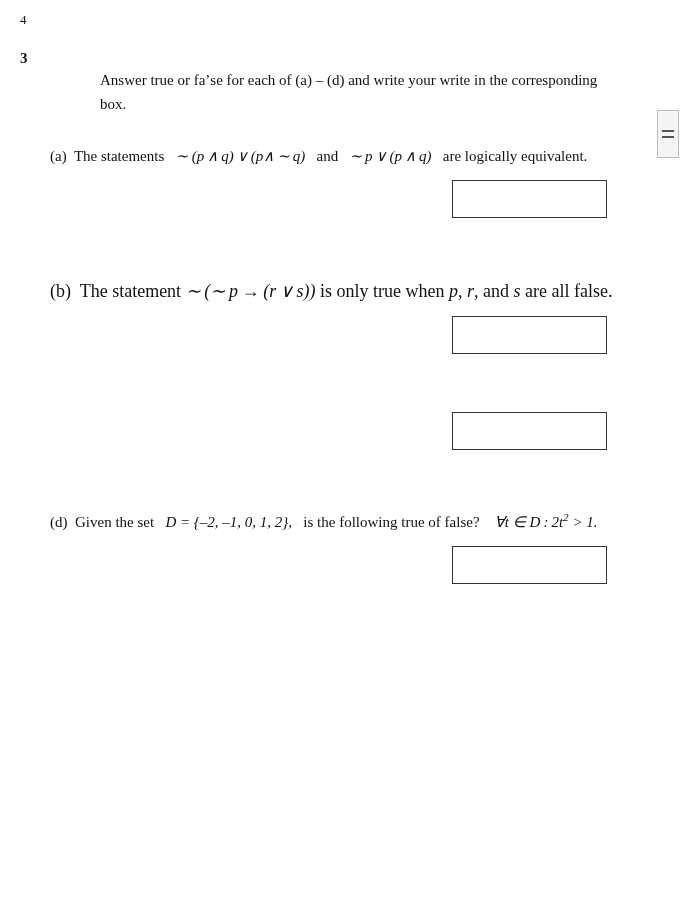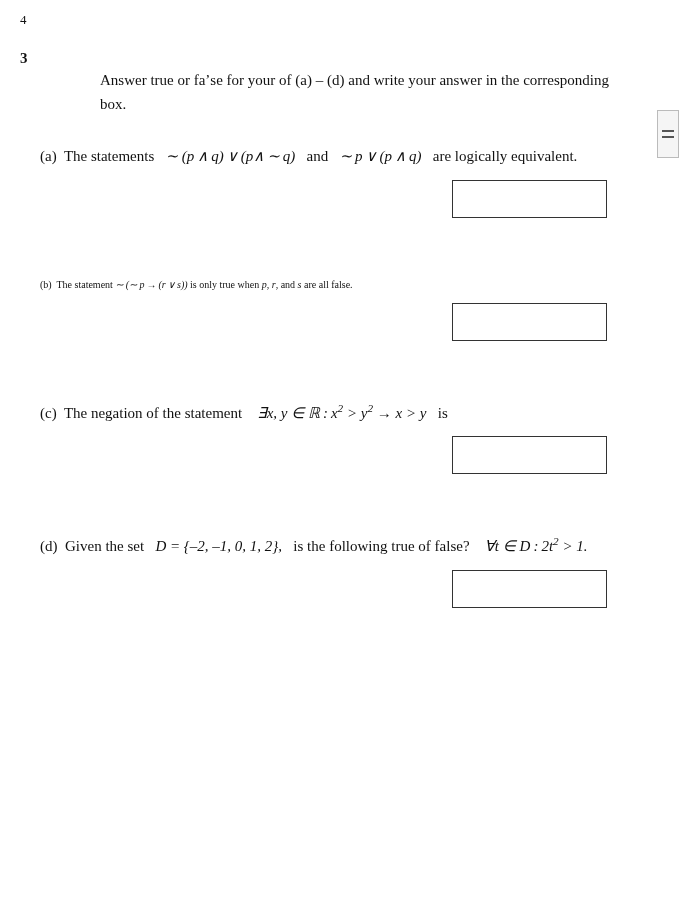--- a/index.html
+++ b/index.html
@@ -58,25 +58,26 @@
     .main-instruction {
       margin-top: 48px;
       margin-left: 60px;
       margin-right: 30px;
       line-height: 1.6;
       font-size: 15px;
     }
 
     .part {
       margin-top: 28px;
+      margin-left: 10px;
       margin-right: 30px;
     }
 
     .part-label {
-      font-size: 10px;
+      font-size: 18px;
       line-height: 1.7;
     }
 
     .math {
       font-style: italic;
     }
 
     .part-a-content {
       flex: 1;
       line-height: 1.7;
@@ -115,21 +116,21 @@
 <div class="page-number">4</div>
 
 <div class="question-number">3</div>
 
 <div class="scrollbar-widget">
   <div class="scrollbar-line"></div>
   <div class="scrollbar-line"></div>
 </div>
 
 <div class="main-instruction">
-  Answer true or faʼse for your of (a) – (d) and write your answer in the corresponding box.
+  Answer true or faʼse for each of (a) – (d) and write your write in the corresponding box.
 </div>
 
 <div class="part">
   <div class="part-a-content">
     <span>(a)&nbsp; The statements &nbsp;</span>
     <span class="math">∼&nbsp;(p ∧ q) ∨ (p∧ ∼ q)</span>
     <span>&nbsp;&nbsp;and&nbsp;&nbsp;</span>
     <span class="math">∼ p ∨ (p ∧ q)</span>
     <span>&nbsp;&nbsp;are logically equivalent.</span>
   </div>
@@ -143,25 +144,20 @@
     <span>(b)&nbsp; The statement </span>
     <span class="math">∼ (∼ p → (r ∨ s))</span>
     <span> is only true when <em>p</em>, <em>r</em>, and <em>s</em> are all false.</span>
   </div>
   <input class="answer-box-right" type="text" value="" style="">
 </div>
 
 <div class="part-separator"></div>
 
 <div class="part">
-  <div class="part-c-text">
-    <span>(c)&nbsp; The negation of the statement &nbsp;&nbsp;</span>
-    <span class="math">∃x, y ∈ ℝ : x<sup>2</sup> &gt; y<sup>2</sup> → x &gt; y</span>
-    <span>&nbsp; is</span>
-  </div>
   <input class="answer-box-right" type="text" value="" style="">
 </div>
 
 <div class="part-separator"></div>
 
 <div class="part">
   <div class="part-d-text">
     <span>(d)&nbsp; Given the set &nbsp;</span>
     <span class="math">D = {–2, –1, 0, 1, 2},</span>
     <span>&nbsp; is the following true of false? &nbsp;&nbsp;</span>

